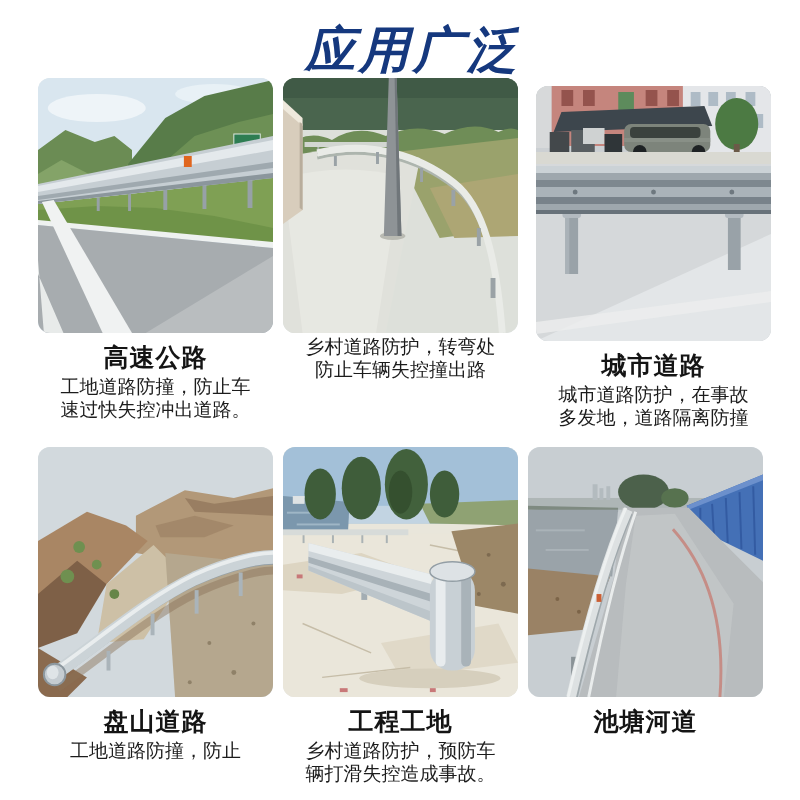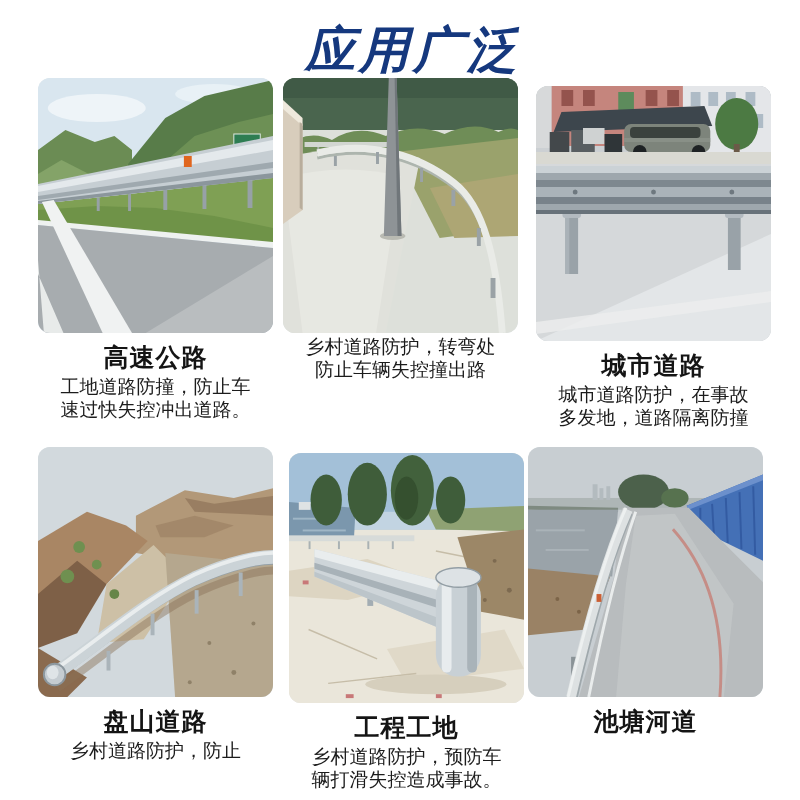--- a/index.html
+++ b/index.html
@@ -194,26 +194,26 @@
           <path d="M16,238 C60,208 110,164 160,140 C202,122 228,118 240,118" stroke="#95a0a7" stroke-width="4" fill="none"></path>
           <path d="M16,232 C60,202 110,158 160,134 C200,116 228,112 240,112" stroke="#cbd3d7" stroke-width="14" fill="none" stroke-linecap="round"></path>
           <path d="M16,228 C60,198 110,154 160,130 C200,112 228,108 240,108" stroke="#e9edee" stroke-width="4" fill="none"></path>
           <circle cx="17" cy="232" r="11" fill="#c5ccd1" stroke="#8c979e" stroke-width="2"></circle>
           <ellipse cx="15" cy="230" rx="6" ry="7" fill="#dfe4e7"></ellipse>
         </svg>
       </div>
       <figcaption style="padding:0">
         <div class="card-title">盘山道路</div>
         <div class="card-desc">
-          <span>乡村道路防护，防止</span><br>
-        </div>
-      </figcaption>
-    </figure>
-
-    <figure class="card row2" style="margin:6px">
+          <span>工地道路防撞，防止</span><br>
+        </div>
+      </figcaption>
+    </figure>
+
+    <figure class="card row2" style="margin:0">
       <div class="photo" aria-label="construction-site-guardrail-photo">
         <svg viewBox="0 0 240 255" preserveAspectRatio="none">
           <rect width="240" height="255" fill="#e9e6db"></rect>
           <rect width="240" height="78" fill="#a3c0d8"></rect>
           <rect y="60" width="240" height="18" fill="#c2d4e2"></rect>
           <polygon points="0,50 68,56 66,94 0,98" fill="#7b97ad"></polygon>
           <rect x="4" y="66" width="40" height="2" fill="#9fb6c6"></rect>
           <rect x="14" y="78" width="44" height="2" fill="#9fb6c6"></rect>
           <polygon points="140,58 240,54 240,80 150,78" fill="#8fa273"></polygon>
           <ellipse cx="38" cy="48" rx="16" ry="26" fill="#3f5d3a"></ellipse>

